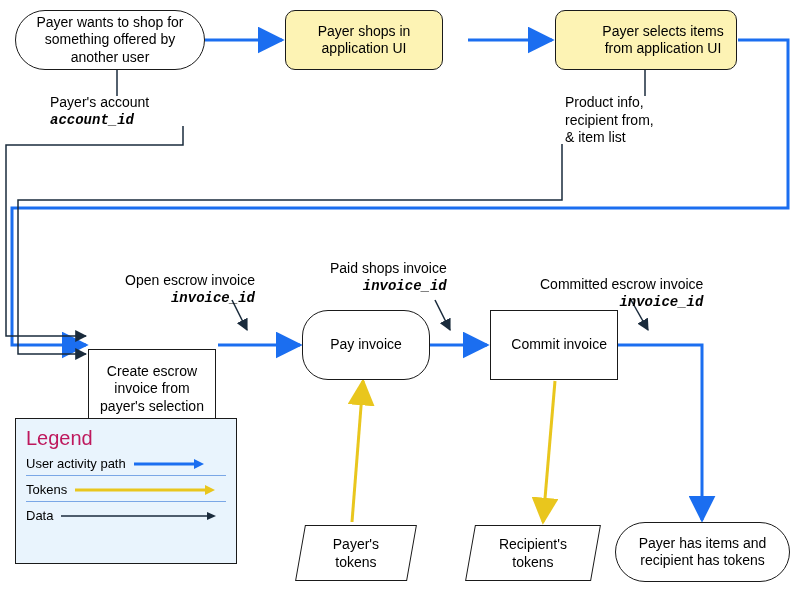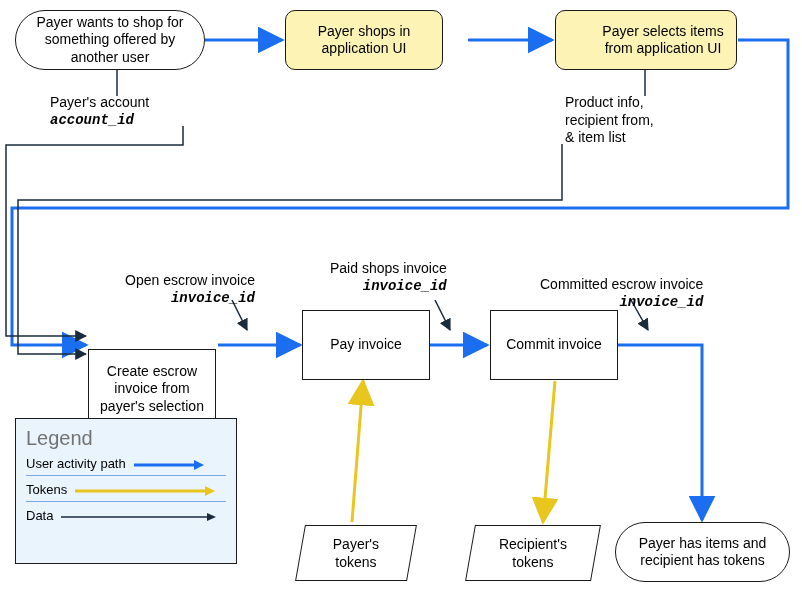--- a/index.html
+++ b/index.html
@@ -51,22 +51,22 @@
     position: absolute;
     line-height: 1.25;
   }
   .label .mono { font-family: "Courier New", monospace; font-weight: bold; font-style: italic; }
   .legend {
     position: absolute;
     border: 1.5px solid #1a1a1a;
     background: #e9f4fd;
     padding: 8px 10px 10px 10px;
   }
-  .legend .title { font-size: 20px; color:#737373; margin-bottom:6px; }
-  .legend-row { display:flex; align-items:flex-end; gap:8px; font-size:13px; margin-top:6px;}
+  .legend .title { font-size: 20px; color:#be185d; margin-bottom:6px; }
+  .legend-row { display:flex; align-items:center; gap:8px; font-size:13px; margin-top:6px;}
   svg.flow { position:absolute; left:0; top:0; width:802px; height:599px; overflow:visible; pointer-events:none;}
 </style>
 </head>
 <body>
 
 <div class="stage">
 
   <svg class="flow" viewBox="0 0 802 599">
     <defs>
       <marker id="arr-blue" viewBox="0 0 10 10" refX="9" refY="5" markerWidth="9" markerHeight="9" orient="auto">
@@ -123,25 +123,25 @@
   <div class="label" style="left:565px; top:94px;">
     <div>Product info,</div>
     <div>recipient from,</div>
     <div>&amp; item list</div>
   </div>
 
   <div class="node box" style="left:88px; top:305px; width:128px; height:80px;margin-top:44px;">
     <span>Create escrow invoice from payer's selection</span>
   </div>
 
-  <div class="node box" style="left:302px; top:310px; width:128px; height:70px;">
+  <div class="node box" style="left:302px; top:310px; width:128px; height:70px;border-radius:26px;">
     <span>Pay invoice</span>
   </div>
 
-  <div class="node box" style="left:490px; top:310px; width:128px; height:70px;">
+  <div class="node box" style="left:490px; top:310px; width:128px; height:70px;justify-content:flex-end;">
     <span>Commit invoice</span>
   </div>
 
   <div class="label" style="left:125px; top:272px;">
     <div>Open escrow invoice</div>
     <div class="mono" style="text-align:right;">invoice_id</div>
   </div>
 
   <div class="label" style="left:330px; top:260px;">
     <div>Paid shops invoice</div>

